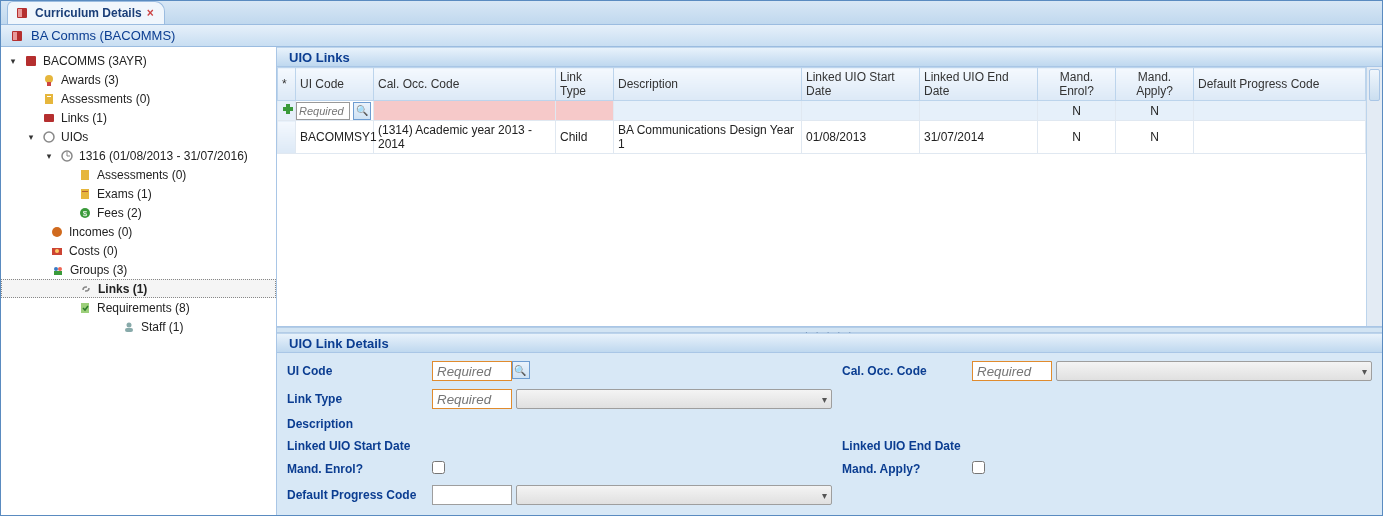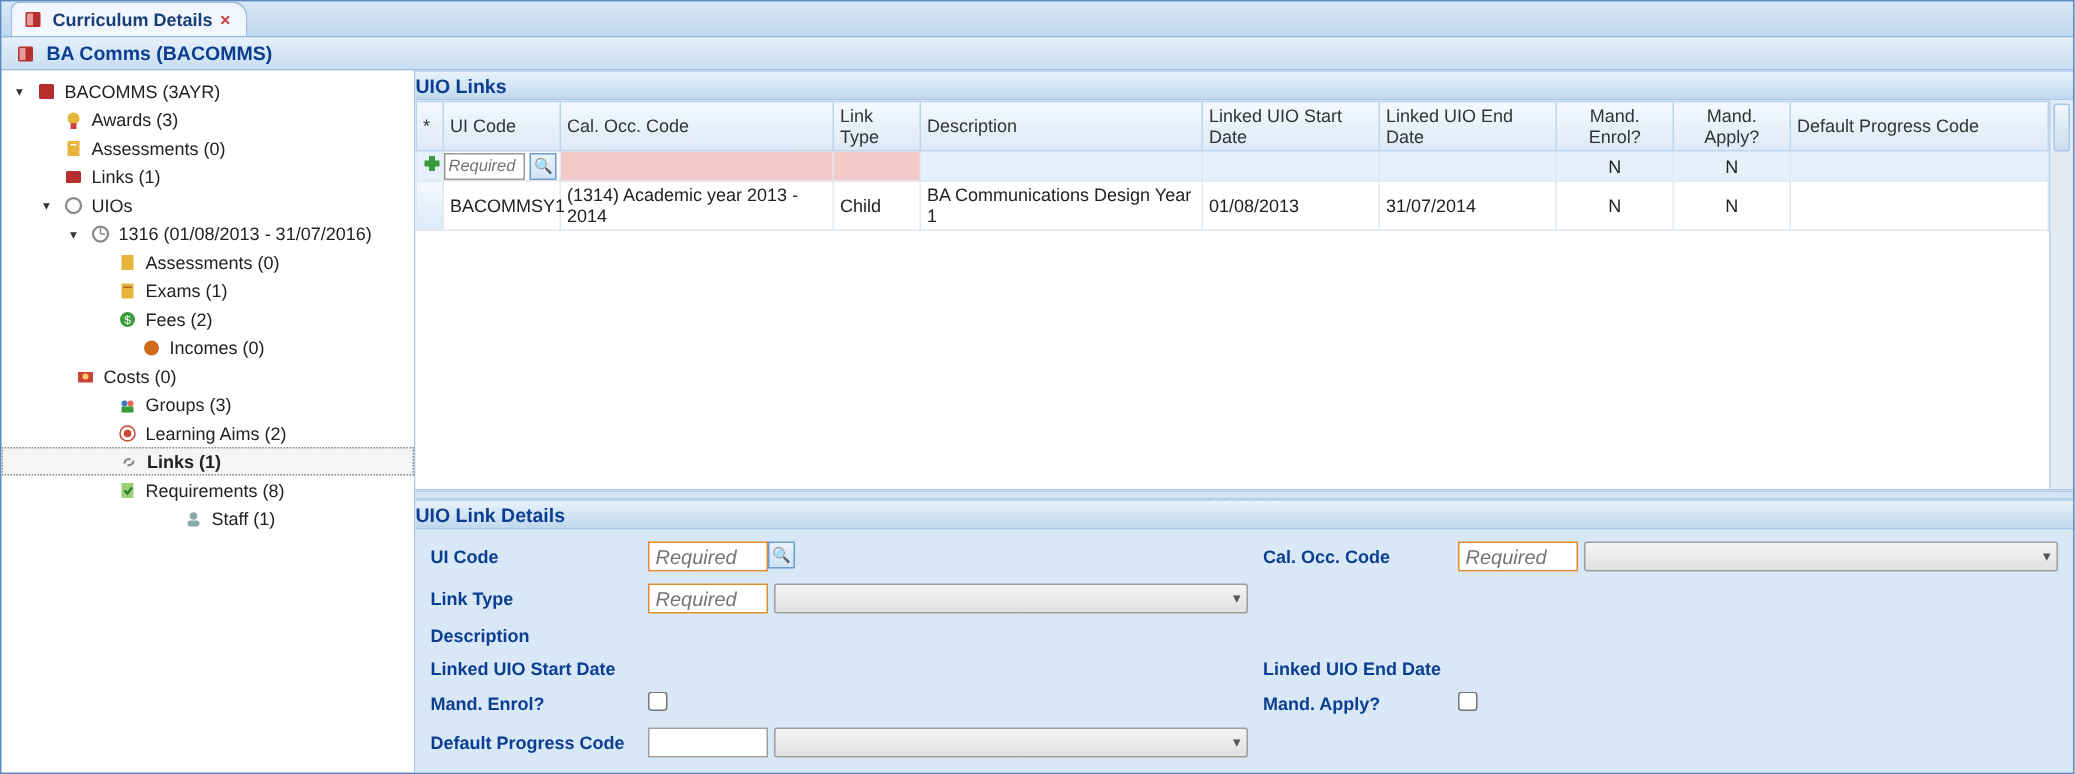--- a/index.html
+++ b/index.html
@@ -39,21 +39,21 @@
 }
 .title-bar {
   height: 22px;
   background: linear-gradient(#e6f0fa, #c8def2);
   border-bottom: 1px solid #9bbce0;
   display: flex;
   align-items: center;
   padding-left: 8px;
   gap: 6px;
   color: #0b3d91;
-  font-weight: bold;
+  font-weight: normal;
   font-size: 13px;
 }
 .main {
   display: flex;
   height: calc(100% - 46px);
 }
 .tree-panel {
   width: 300px;
   background: #fff;
   overflow: auto;
@@ -92,21 +92,21 @@
   background: #d8e8f6;
 }
 .section-header {
   height: 20px;
   background: linear-gradient(#e8f2fb, #bfd8ef);
   border-top: 1px solid #bcd4ec;
   border-bottom: 1px solid #a9c6e6;
   color: #0b3d91;
   font-weight: bold;
   font-size: 13px;
-  padding-left: 0;
+  padding-left: 12px;
   display: flex;
   align-items: center;
 }
 .grid-wrap {
   background: #fff;
   flex: 1;
   position: relative;
   overflow: hidden;
   border-bottom: 1px solid #a9c6e6;
   display: flex;
@@ -345,61 +345,50 @@
                       <span class="node-icon">
                             <svg width="14" height="14">
                               <circle cx="7" cy="7" r="5" fill="#3a9a3a"></circle>
                               <text x="7" y="10" font-size="8" fill="#fff" text-anchor="middle">$</text>
                             </svg>
                           </span>
                       <span class="tree-label">Fees (2)</span>
                     </div>
                       </li>
                     <li>
-                        <div class="tree-row" style="padding-left:92px">
+                        <div class="tree-row" style="padding-left:48px">
                       <span class="node-icon">
                             <svg width="14" height="14">
                               <circle cx="7" cy="7" r="5" fill="#d06a1e"></circle>
                             </svg>
                           </span>
                       <span class="tree-label">Incomes (0)</span>
                     </div>
                       </li>
                     <li>
                         <div class="tree-row" style="padding-left:48px">
                       <span class="node-icon">
                             <svg width="14" height="14">
                               <rect x="2" y="4" width="10" height="7" fill="#c43"></rect>
                               <circle cx="7" cy="7" r="2" fill="#fc6"></circle>
                             </svg>
                           </span>
                       <span class="tree-label">Costs (0)</span>
                     </div>
                       </li>
                     <li>
-                        <div class="tree-row" style="padding-left:76px">
+                        <div class="tree-row" style="padding-left:49px">
                       <span class="node-icon">
                             <svg width="14" height="14">
                               <circle cx="5" cy="6" r="2" fill="#3a7ac4"></circle>
                               <circle cx="9" cy="6" r="2" fill="#e65"></circle>
                               <rect x="3" y="8" width="8" height="4" fill="#3a9a3a"></rect>
                             </svg>
                           </span>
                       <span class="tree-label">Groups (3)</span>
-                    </div>
-                      </li>
-                    <li>
-                        <div class="tree-row" style="padding-left:76px">
-                      <span class="node-icon">
-                            <svg width="14" height="14">
-                              <circle cx="7" cy="7" r="5" fill="#fff" stroke="#c43"></circle>
-                              <circle cx="7" cy="7" r="2.5" fill="#c43"></circle>
-                            </svg>
-                          </span>
-                      <span class="tree-label">Learning Aims (2)</span>
                     </div>
                       </li>
                     <li>
                         <div class="tree-row selected" style="padding-left:76px">
                       <span class="node-icon">
                             <svg width="14" height="14">
                               <path d="M4 8 a3 3 0 0 1 3-3 h1 M10 6 a3 3 0 0 1 -3 3 h-1" stroke="#888" stroke-width="1.5" fill="none"></path>
                             </svg>
                           </span>
                       <span class="tree-label">Links (1)</span>

